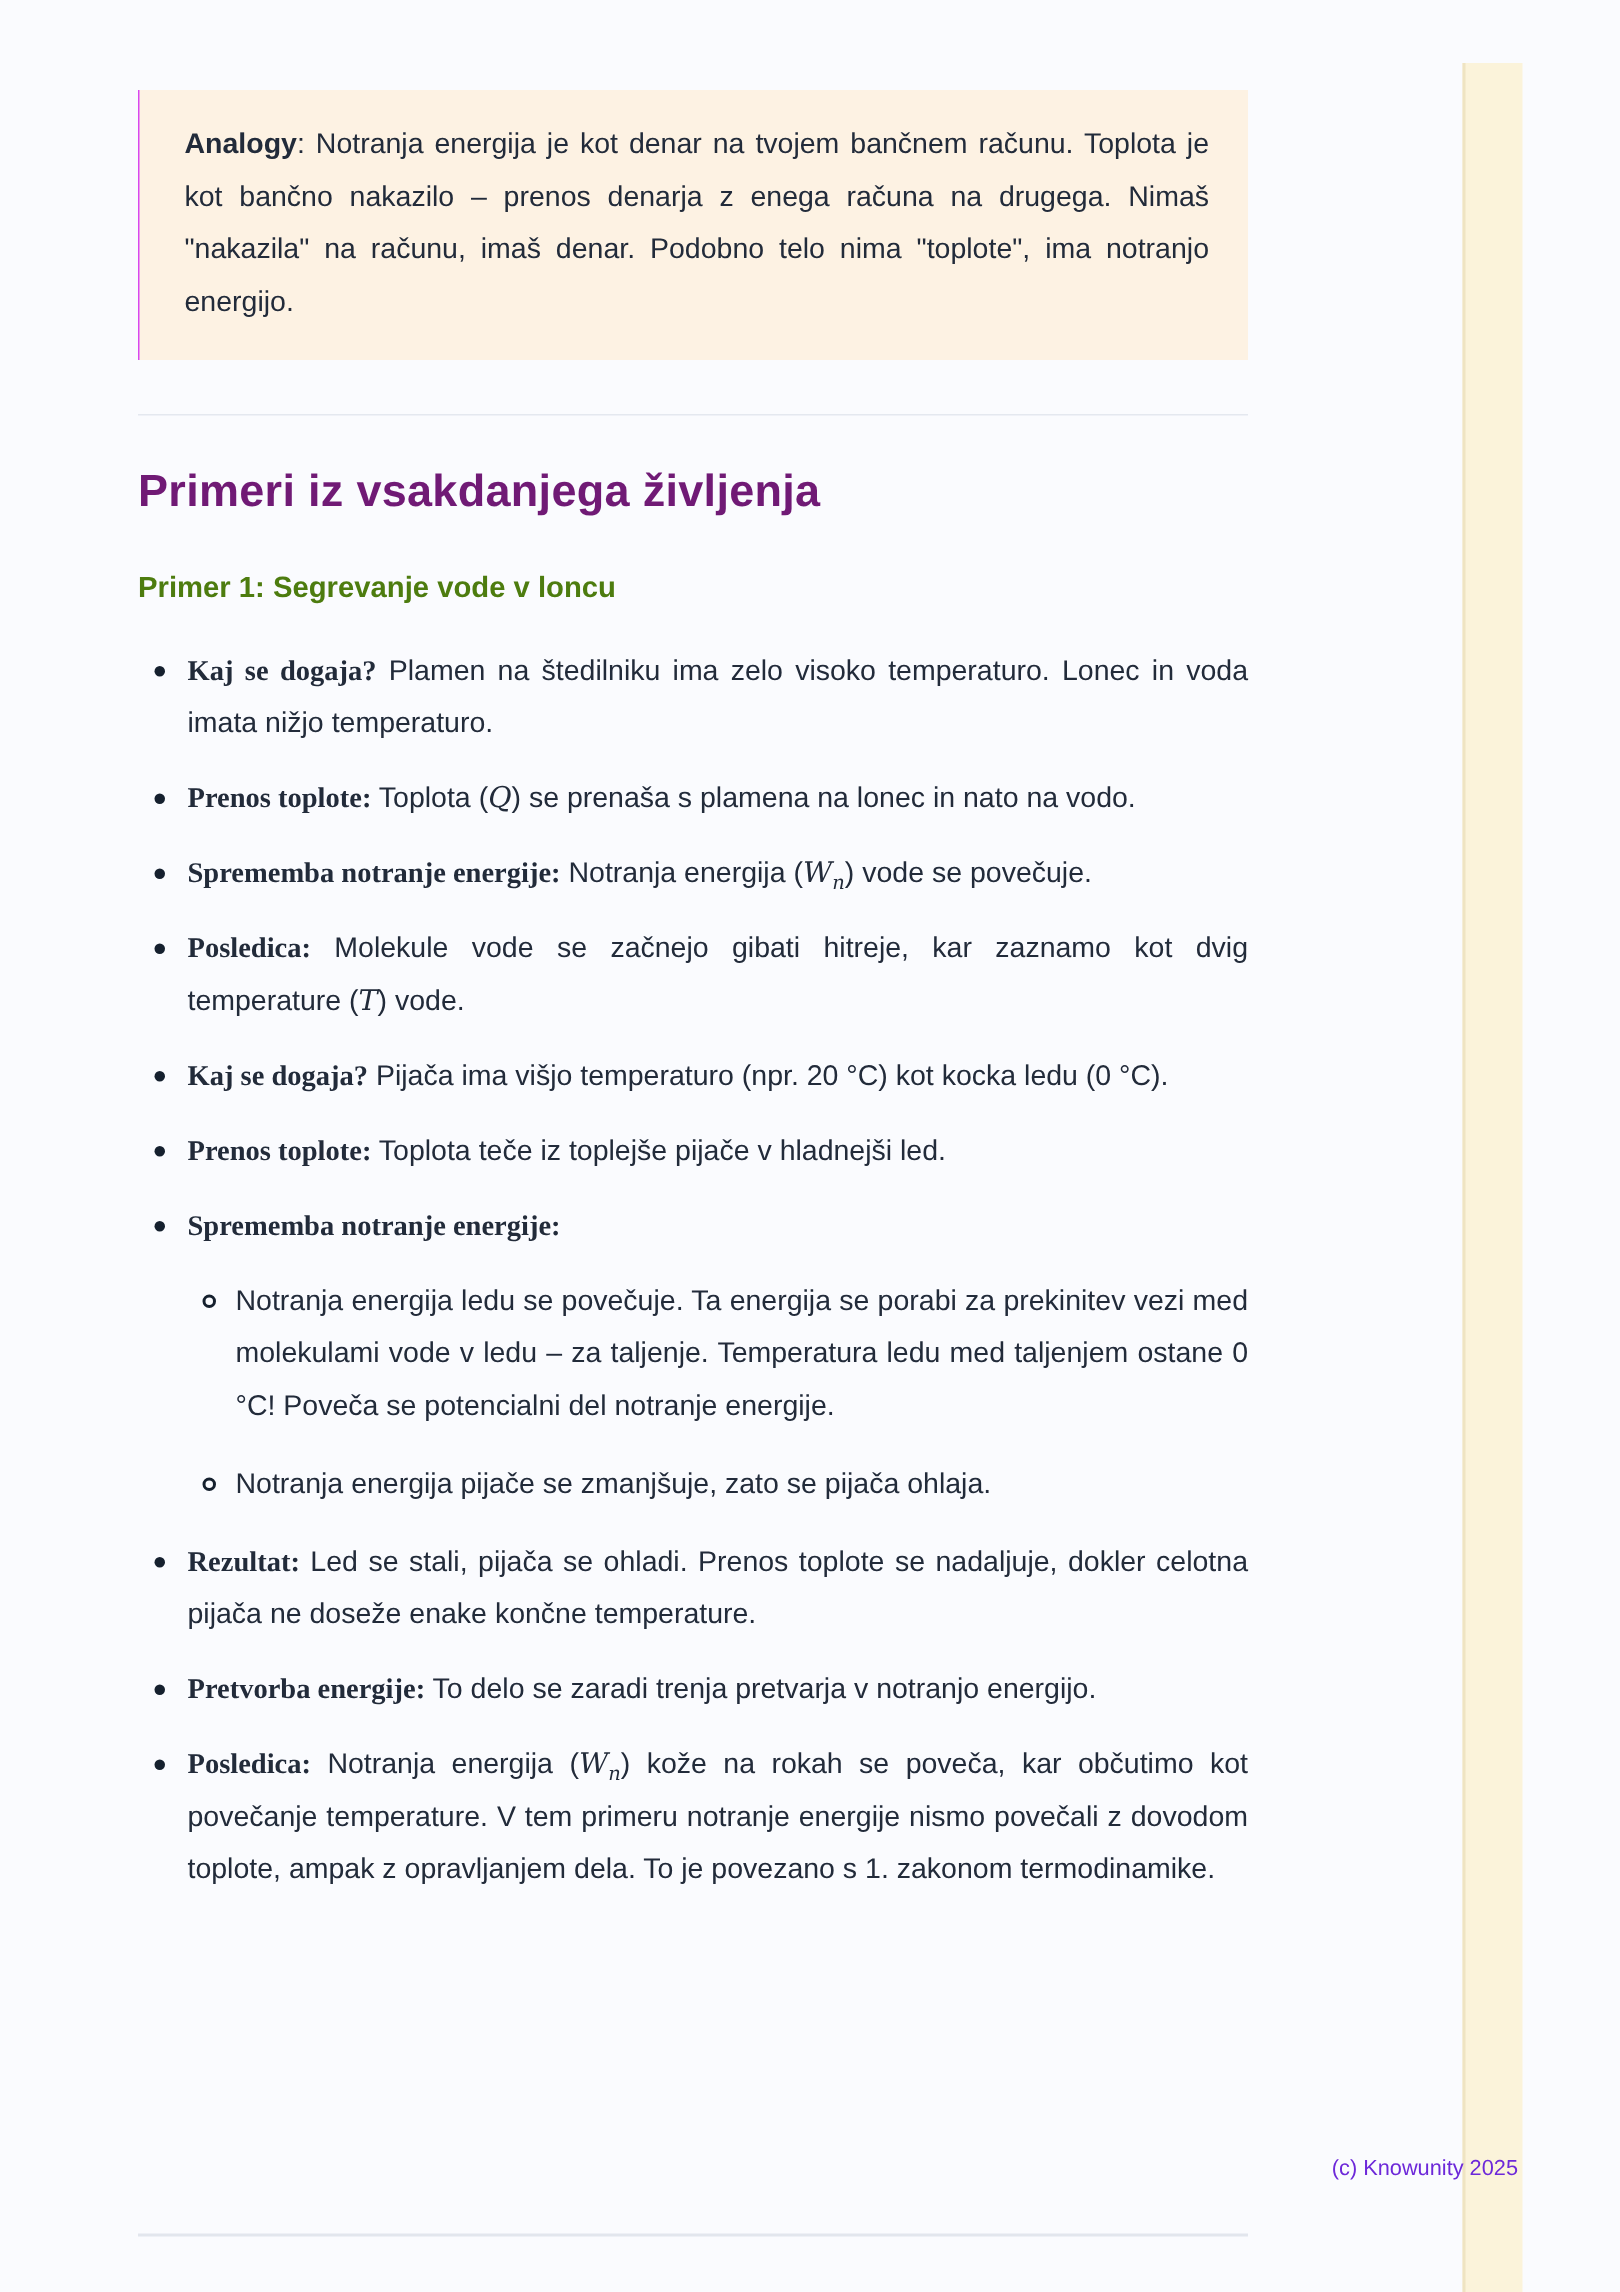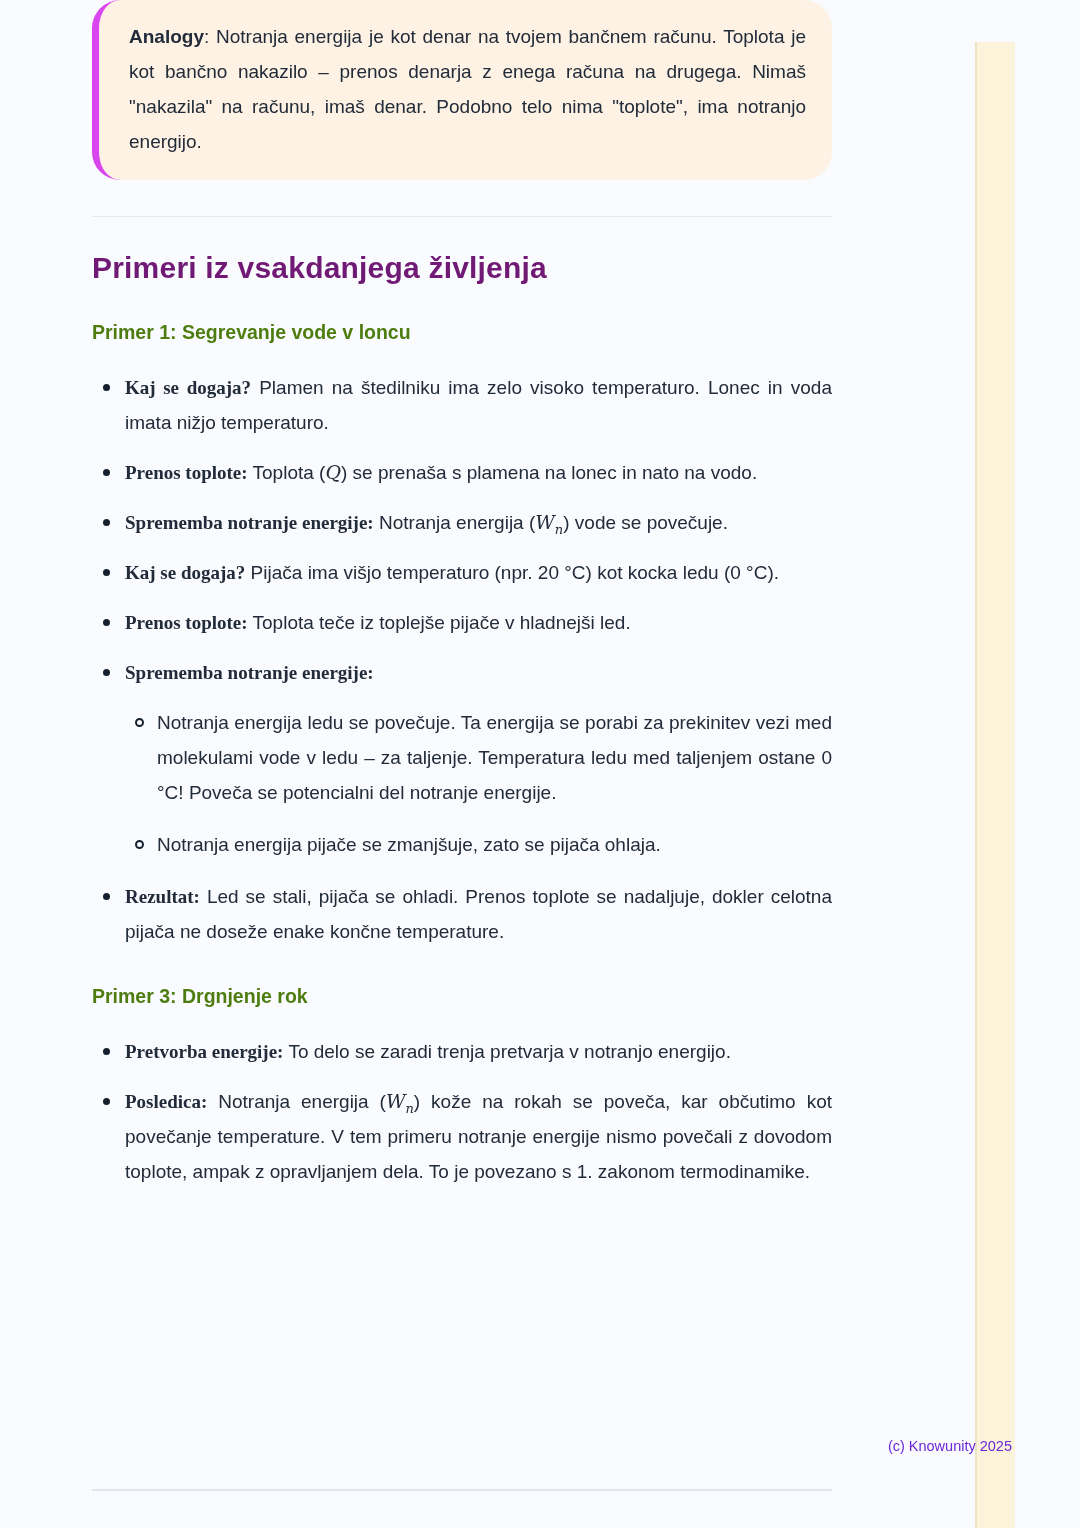--- a/index.html
+++ b/index.html
@@ -13,27 +13,27 @@
     font-family: "Liberation Sans", sans-serif;
     color: #222b3a;
   }
   .content {
     position: absolute;
     left: 92px;
     top: 0;
     width: 740px;
   }
   .callout {
+    margin-top: 60px;
     background: #fdf2e3;
-    border-left: 7px solid #d946ef;
+    border-left: 1px solid #d946ef;
     padding: 19px 26px 21px 30px;
     font-size: 19px;
     line-height: 35px;
     text-align: justify;
-    border-radius: 28px;
   }
   .callout .lead { font-weight: 700; }
   .divider {
     height: 1px;
     background: #e4e8ef;
     margin-top: 36px;
   }
   .section-title {
     margin: 34px 0 0 0;
     font-size: 30px;
@@ -135,30 +135,30 @@
   <div class="divider"></div>
 
   <h1 class="section-title">Primeri iz vsakdanjega življenja</h1>
 
   <div>
       <h3 class="example-heading">Primer 1: Segrevanje vode v loncu</h3>
       <ul class="bullets">
         <li class="l1"><span class="seg-b">Kaj se dogaja?</span><span class="seg-t"> Plamen na štedilniku ima zelo visoko temperaturo. Lonec in voda imata nižjo temperaturo.</span></li>
         <li class="l1"><span class="seg-b">Prenos toplote:</span><span class="seg-t"> Toplota (</span><span class="seg-m">Q</span><span class="seg-t">) se prenaša s plamena na lonec in nato na vodo.</span></li>
         <li class="l1"><span class="seg-b">Sprememba notranje energije:</span><span class="seg-t"> Notranja energija (</span><span class="seg-m">W</span><sub class="seg-sub">n</sub><span class="seg-t">) vode se povečuje.</span></li>
+        <li class="l1"><span class="seg-b">Posledica:</span><span class="seg-t"> Molekule vode se začnejo gibati hitreje, kar zaznamo kot dvig temperature (</span><span class="seg-m">T</span><span class="seg-t">) vode.</span></li>
       </ul>
       <ul class="bullets">
         <li class="l1"><span class="seg-b">Kaj se dogaja?</span><span class="seg-t"> Pijača ima višjo temperaturo (npr. 20 °C) kot kocka ledu (0 °C).</span></li>
         <li class="l1"><span class="seg-b">Prenos toplote:</span><span class="seg-t"> Toplota teče iz toplejše pijače v hladnejši led.</span></li>
         <li class="l1"><span class="seg-b">Sprememba notranje energije:</span></li>
         <li class="l2"><span class="seg-t">Notranja energija ledu se povečuje. Ta energija se porabi za prekinitev vezi med molekulami vode v ledu – za taljenje. Temperatura ledu med taljenjem ostane 0 °C! Poveča se potencialni del notranje energije.</span></li>
         <li class="l2"><span class="seg-t">Notranja energija pijače se zmanjšuje, zato se pijača ohlaja.</span></li>
         <li class="l1"><span class="seg-b">Rezultat:</span><span class="seg-t"> Led se stali, pijača se ohladi. Prenos toplote se nadaljuje, dokler celotna pijača ne doseže enake končne temperature.</span></li>
       </ul>
-      <h3 class="example-heading">Primer 3: Drgnjenje rok</h3>
       <ul class="bullets">
         <li class="l1"><span class="seg-b">Pretvorba energije:</span><span class="seg-t"> To delo se zaradi trenja pretvarja v notranjo energijo.</span></li>
         <li class="l1"><span class="seg-b">Posledica:</span><span class="seg-t"> Notranja energija (</span><span class="seg-m">W</span><sub class="seg-sub">n</sub><span class="seg-t">) kože na rokah se poveča, kar občutimo kot povečanje temperature. V tem primeru notranje energije nismo povečali z dovodom toplote, ampak z opravljanjem dela. To je povezano s 1. zakonom termodinamike.</span></li>
       </ul>
     </div>
 
 </div>
 
 <div class="footer-credit">(c) Knowunity 2025</div>
 

